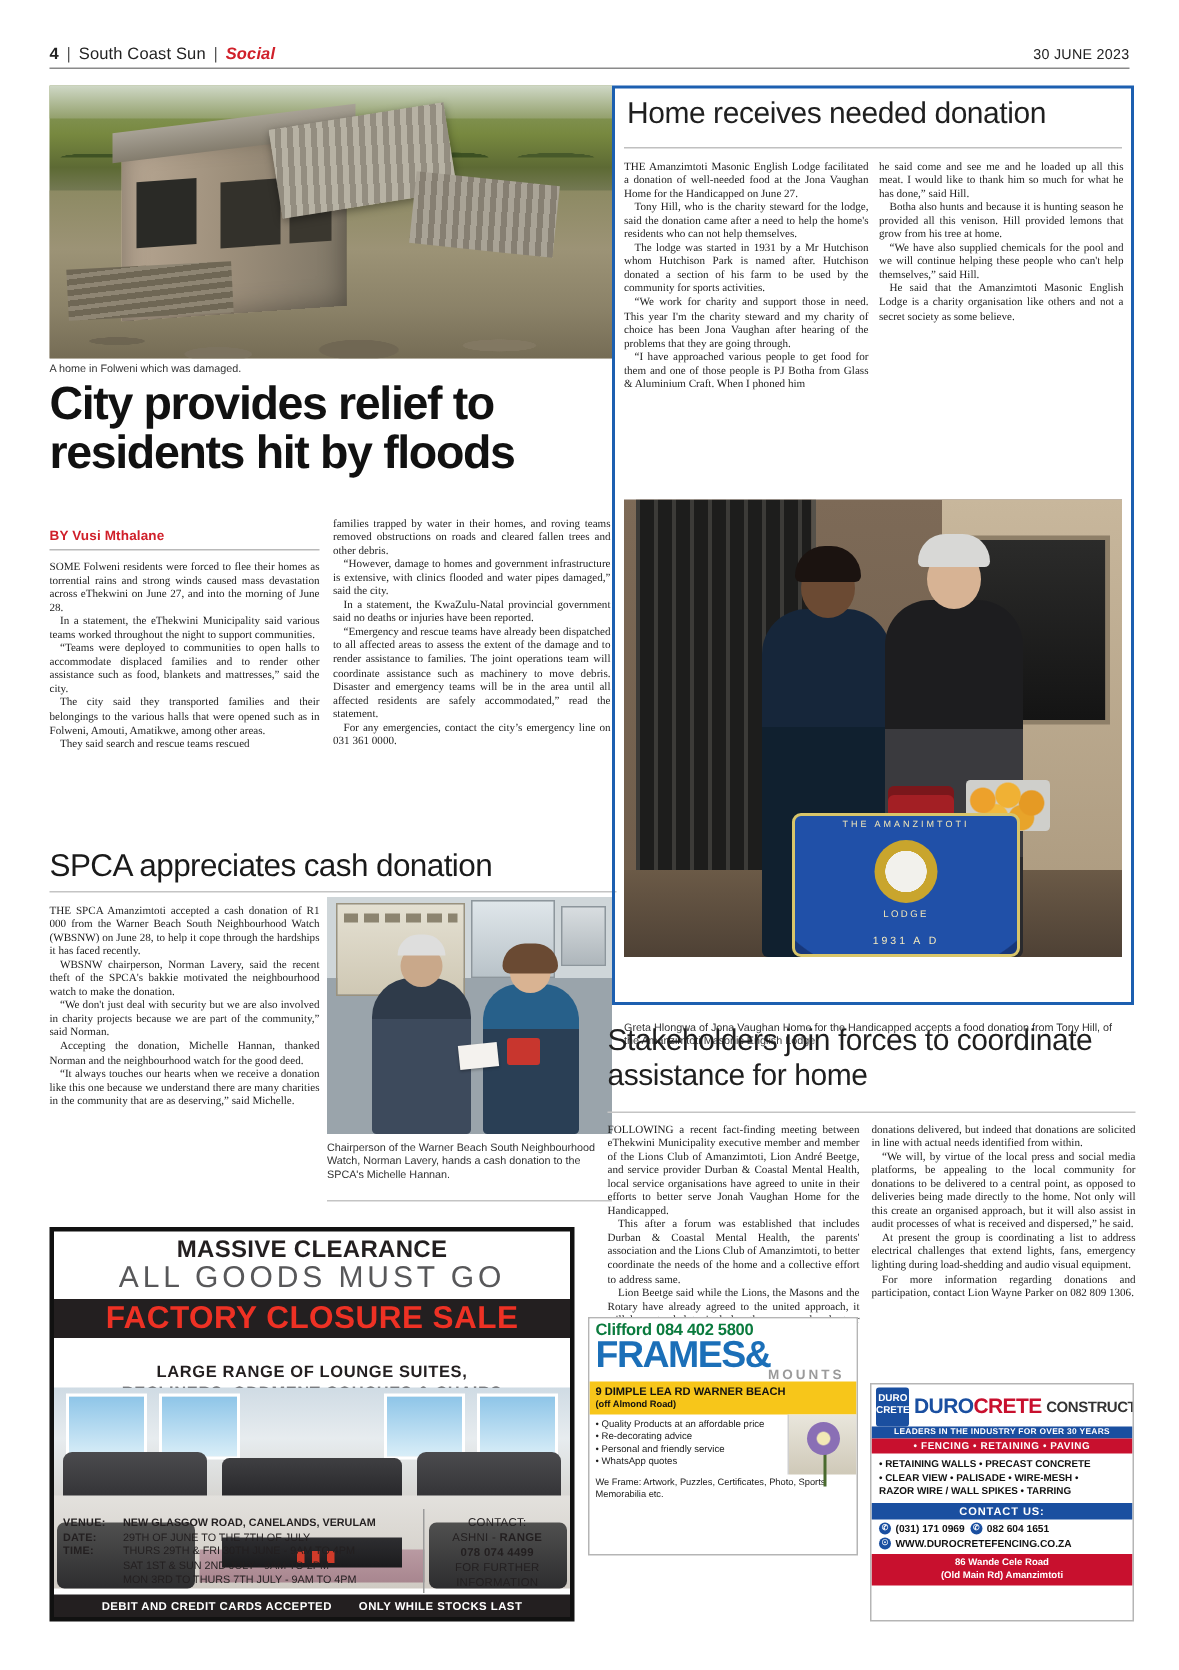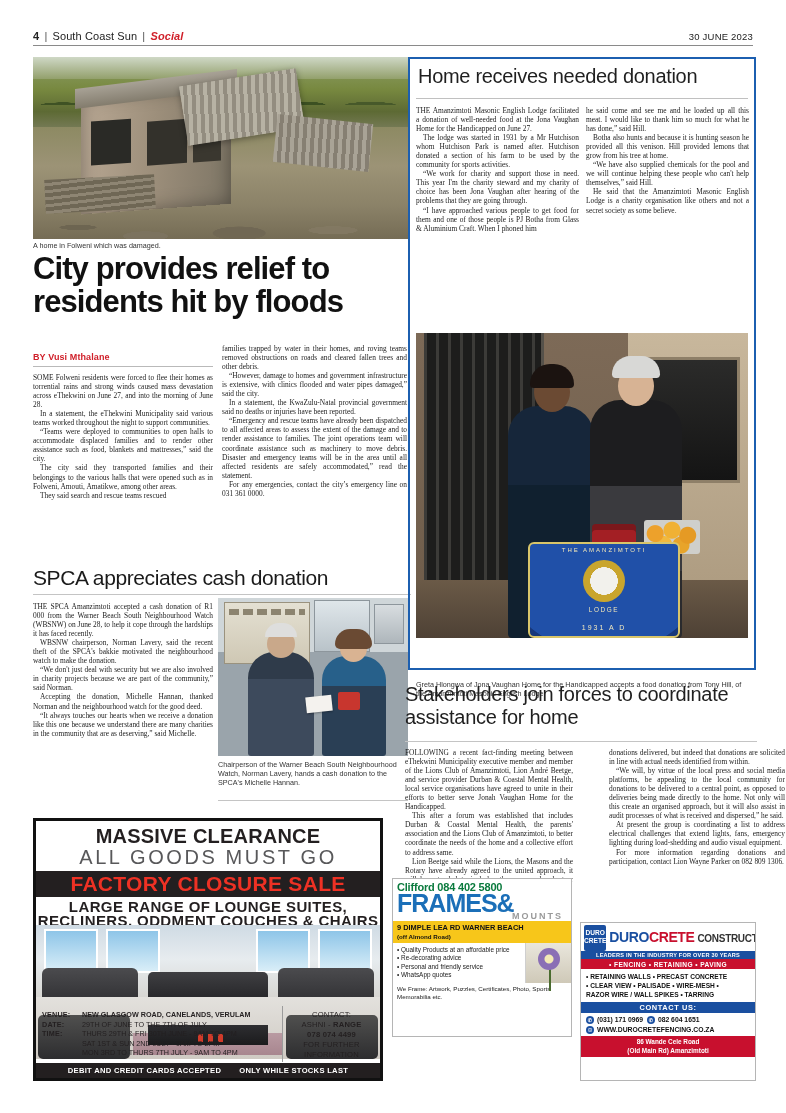--- a/index.html
+++ b/index.html
@@ -204,35 +204,35 @@
   .cap-lodge { position:absolute; left:416px; top:644px; width:332px;margin-top:36px; }
 
   
   .hl-stake {
     position:absolute; left:405px; top:683px; width:352px;
     font-family:"Liberation Sans", sans-serif; font-weight:400;
     font-size:20px; line-height:23px; letter-spacing:-.3px; color:#1f1f1f;
   }
   .stake-rule { position:absolute; left:405px; top:741px; width:352px; height:1px; background:#c4c4c4;}
   .story4-c1 { position:absolute; left:405px; top:748px; width:168px; }
-  .story4-c2 { position:absolute; left:609px; top:748px; width:176px;font-family:Liberation Serif, serif; }
+  .story4-c2 { position:absolute; left:581px; top:748px; width:176px;font-family:Liberation Serif, serif; }
 
   
   
   .ad-furn { position:absolute; left:33px; top:818px; width:350px; height:263px; background:#111; padding:3px;}
   .af-inner { width:100%; height:100%; background:#fff; position:relative; overflow:hidden; }
   .af-l1 { text-align:center; font-family:"Liberation Sans", sans-serif; font-weight:700;
-    font-size:20px; letter-spacing:.2px; color:#231f20; margin-top:4px; }
+    font-size:16px; letter-spacing:.2px; color:#231f20; margin-top:4px; }
   .af-l2 { text-align:center; font-family:"Liberation Sans", sans-serif; font-weight:300;
     font-size:20px; letter-spacing:2.6px; color:#58585a; margin-top:-2px; }
   .af-l3 { margin-top:2px; background:#231f20; padding:1px 0; }
   .af-l3 span { display:block; text-align:center; font-family:"Liberation Sans", sans-serif; font-weight:700;
     font-size:21px; letter-spacing:.3px; color:#ee3124; }
   .af-l4 { text-align:center; font-family:"Liberation Sans", sans-serif; font-weight:700;
-    font-size:15px; line-height:13.5px; letter-spacing:.4px; color:#231f20; margin-top:3px; }
+    font-size:11px; line-height:13.5px; letter-spacing:.4px; color:#231f20; margin-top:17px; }
   .af-photo { position:absolute; left:0; right:0; top:104px; height:85px;
     background:linear-gradient(180deg,#cfdbe4 0%, #e7ecef 40%, #d2cfc9 100%); }
   .af-photo .win { position:absolute; top:4px; width:54px; height:44px; background:linear-gradient(180deg,#8ec5e8,#d9eef8); border:2px solid #fff;}
   .af-photo .w1{left:8px;} .af-photo .w2{left:70px;} .af-photo .w3{right:70px;} .af-photo .w4{right:8px;}
   .af-photo .couchL{position:absolute;left:6px;bottom:2px;width:96px;height:40px;background:linear-gradient(180deg,#4b4b4e,#2c2c2f);border-radius:6px;}
   .af-photo .couchR{position:absolute;right:6px;bottom:2px;width:96px;height:40px;background:linear-gradient(180deg,#4b4b4e,#2c2c2f);border-radius:6px;}
   .af-photo .couchC{position:absolute;left:50%;transform:translateX(-50%);bottom:8px;width:120px;height:30px;background:linear-gradient(180deg,#3f3f42,#242427);border-radius:5px;}
   .af-photo2 { position:absolute; left:0; right:0; top:176px; height:62px;
     background:linear-gradient(180deg,#e3e1dd 0%, #cfcac3 100%); }
   .af-photo2 .rug{position:absolute;left:50%;transform:translateX(-50%);bottom:4px;width:150px;height:22px;background:linear-gradient(180deg,#b99aa2,#a8868f);}
@@ -361,20 +361,21 @@
     <div class="ps-logo"></div>
   </div>
   <div class="caption cap-spca">Chairperson of the Warner Beach South Neighbourhood Watch, Norman Lavery, hands a cash donation to the SPCA's Michelle Hannan.</div>
   <div class="spca-rule2"></div>
 
   <div class="box-blue"></div>
   <div class="hl-home">Home receives needed donation</div>
   <div class="home-rule"></div>
   <div class="col-text story3-c1">
     <p class="first">THE Amanzimtoti Masonic English Lodge facilitated a donation of well-needed food at the Jona Vaughan Home for the Handicapped on June 27.</p>
+    <p>Tony Hill, who is the charity steward for the lodge, said the donation came after a need to help the home's residents who can not help themselves.</p>
     <p>The lodge was started in 1931 by a Mr Hutchison whom Hutchison Park is named after. Hutchison donated a section of his farm to be used by the community for sports activities.</p>
     <p>“We work for charity and support those in need. This year I'm the charity steward and my charity of choice has been Jona Vaughan after hearing of the problems that they are going through.</p>
     <p>“I have approached various people to get food for them and one of those people is PJ Botha from Glass &amp; Aluminium Craft. When I phoned him</p>
   </div>
   <div class="col-text story3-c2">
     <p class="first">he said come and see me and he loaded up all this meat. I would like to thank him so much for what he has done,” said Hill.</p>
     <p>Botha also hunts and because it is hunting season he provided all this venison. Hill provided lemons that grow from his tree at home.</p>
     <p>“We have also supplied chemicals for the pool and we will continue helping these people who can't help themselves,” said Hill.</p>
     <p>He said that the Amanzimtoti Masonic English Lodge is a charity organisation like others and not a secret society as some believe.</p>
   </div>

